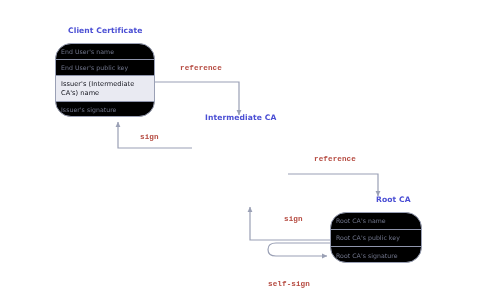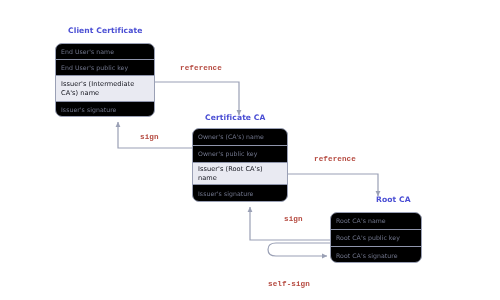--- a/index.html
+++ b/index.html
@@ -15,21 +15,21 @@
   }
   svg.wires {
     position: absolute; left: 0; top: 0;
     width: 500px; height: 300px;
     pointer-events: none;
   }
   .cert {
     position: absolute;
     box-sizing: border-box;
     border: 1.2px solid #9aa0b5;
-    border-radius: 7px;
+    border-radius: 16px;
     background: #000000;
     overflow: hidden;
   }
   .row {
     box-sizing: border-box;
     border-bottom: 1.1px solid #8f95ab;
     display: flex;
     align-items: center;
     padding: 0 5px;
     color: #72778d;
@@ -88,28 +88,22 @@
   <div class="title" style="left:68px; top:26px;">Client Certificate</div>
 
   <div class="cert" style="left:55px; top:43px; width:100px; height:74px;">
     <div class="row" style="height:16px;">End User's name</div>
     <div class="row" style="height:16px;">End User's public key</div>
     <div class="row hl" style="height:26px;">Issuer's (Intermediate
 CA's) name</div>
     <div class="row" style="height:16px;">Issuer's signature</div>
   </div>
 
-  <div class="title" style="left:205px; top:113px;">Certificate CA</div>
+  <div class="title" style="left:205px; top:113px;">Intermediate CA</div>
 
-  <div class="cert" style="left:192px; top:128px; width:96px; height:74px;">
-    <div class="row" style="height:17px;">Owner's (CA's) name</div>
-    <div class="row" style="height:17px;">Owner's public key</div>
-    <div class="row hl" style="height:22px;">Issuer's (Root CA's) name</div>
-    <div class="row" style="height:17px;">Issuer's signature</div>
-  </div>
 
   <div class="title" style="left:376px; top:195px;">Root CA</div>
 
   <div class="cert" style="left:330px; top:212px; width:92px; height:51px;">
     <div class="row" style="height:17px;">Root CA's name</div>
     <div class="row" style="height:17px;">Root CA's public key</div>
     <div class="row" style="height:17px;">Root CA's signature</div>
   </div>
 
   <div class="elabel" style="left:180px; top:64px;">reference</div>

